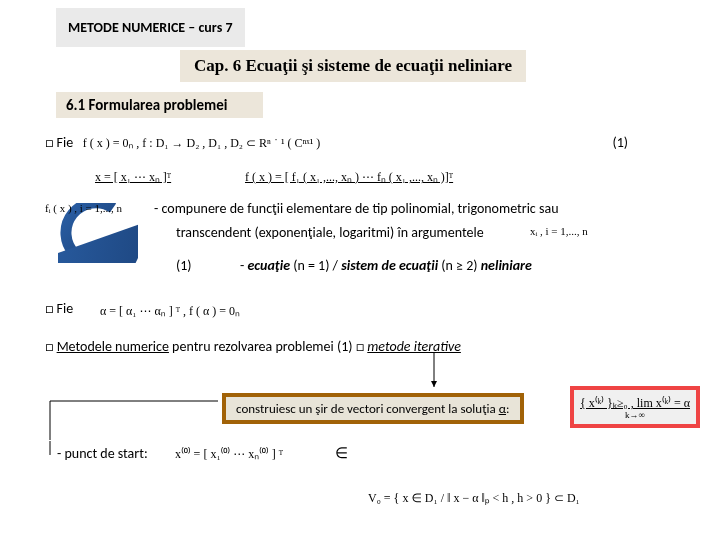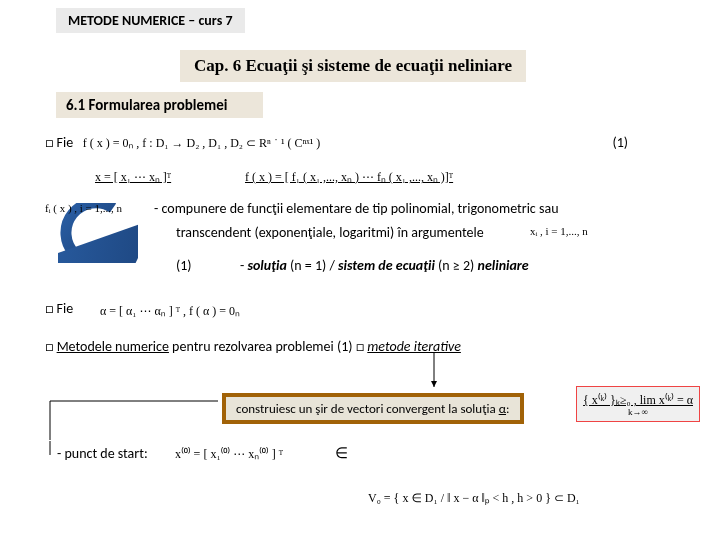--- a/index.html
+++ b/index.html
@@ -11,21 +11,21 @@
     width: 720px;
     height: 540px;
     position: relative;
     overflow: hidden;
   }
   .hdr {
     position: absolute;
     left: 56px;
     top: 8px;
     background: #eaeaea;
-    padding: 4px 12px;
+    padding: 11px 12px;
     font-weight: bold;
   }
   .chapter {
     position: absolute;
     left: 180px;
     top: 50px;
     background: #ece6da;
     padding: 6px 14px;
     font-family: "Times New Roman", serif;
     font-size: 17px;
@@ -66,21 +66,21 @@
     font-size: 13px;
   }
   .lim-box {
     position: absolute;
     right: 20px;
     top: 386px;
     background: #f0f0f0;
     padding: 4px 6px;
     font-family: "Times New Roman", serif;
     font-size: 12px;
-    border: 1px solid #ef4444;
+    border: 4px solid #ef4444;
   }
   .start { position: absolute; left: 57px; top: 445px; }
   .start-math { position: absolute; left: 175px; top: 445px; font-family: "Times New Roman", serif; font-size: 12px; }
   .vo-math { position: absolute; left: 368px; top: 445px; font-family: "Times New Roman", serif; font-size: 12px; margin-top: 44px; }
   .in-sym { position: absolute; left: 335px; top: 444px; font-family: "Times New Roman", serif; font-size: 15px; }
   .arrows { position: absolute; left: 0; top: 0; width: 720px; height: 540px; pointer-events: none; }
   .bold { font-weight: bold; }
   .serif { font-family: "Times New Roman", serif; }
   .udl { text-decoration: underline; }
 </style>
@@ -114,21 +114,21 @@
 </svg>
 
 <div style="position:absolute;left:45px;top:202px;font-family:'Times New Roman',serif;font-size:11px">fᵢ ( x ) ,  i = 1,..., n</div>
 
 <div class="comp-line"> - compunere de funcţii elementare de tip polinomial, trigonometric sau</div>
 <div class="comp-line2">transcendent (exponenţiale, logaritmi) în argumentele</div>
 <div class="x-small">xᵢ ,  i = 1,..., n</div>
 
 <div class="eq-one">(1)</div>
 <div class="eq-desc">
-  <span>- </span><span class="bold it">soluţia</span><span> (n = 1) / </span><span class="bold it">sistem de ecuaţii</span><span> (n ≥ 2) </span><span class="bold it">neliniare</span>
+  <span>- </span><span class="bold it">ecuaţie</span><span> (n = 1) / </span><span class="bold it">sistem de ecuaţii</span><span> (n ≥ 2) </span><span class="bold it">neliniare</span>
 </div>
 
 <div class="line2">
   <span>□  Fie</span>
 </div>
 <div class="alpha-math">α = [ α₁   ⋯   αₙ ] ᵀ ,      f ( α ) = 0ₙ</div>
 
 <div class="line3">
   <span>□  </span><span class="u">Metodele numerice</span><span> pentru rezolvarea problemei (1) □ </span><span class="u it">metode iterative</span>
 </div>

